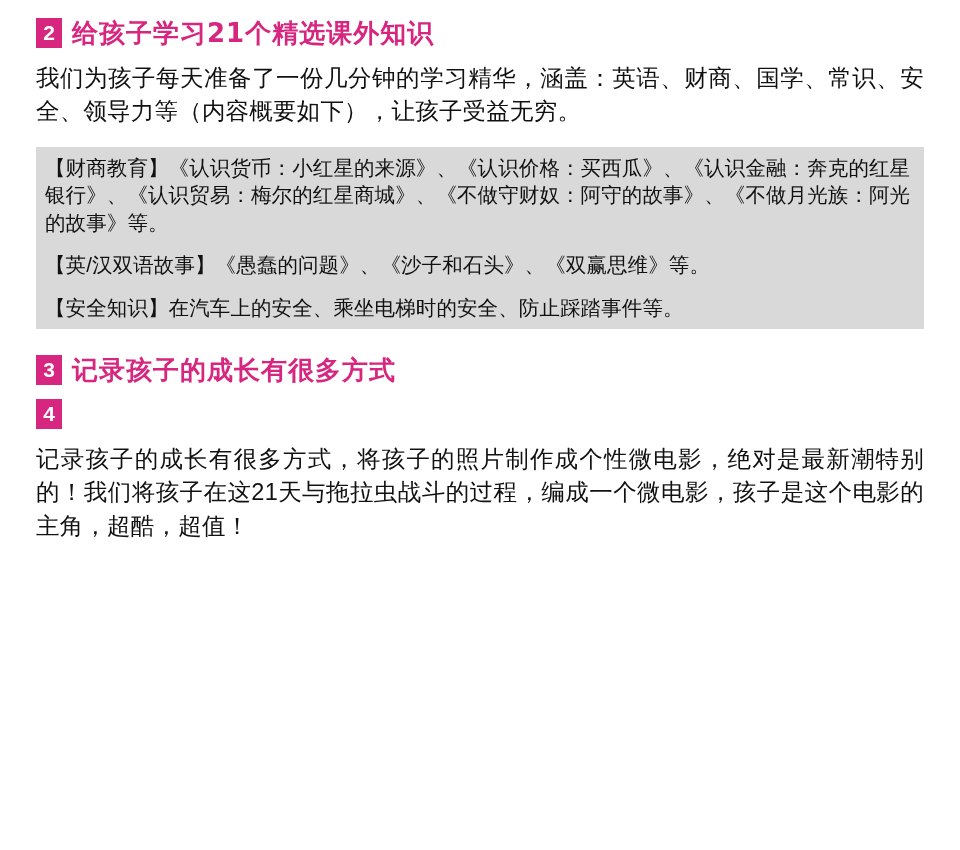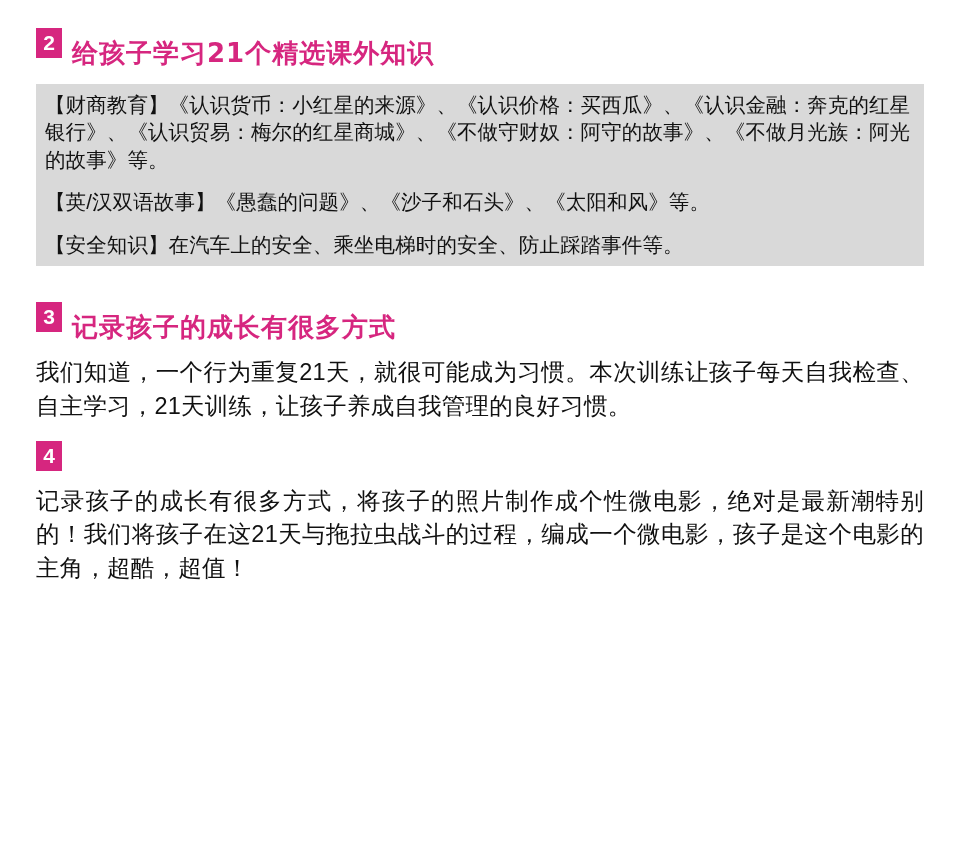--- a/index.html
+++ b/index.html
@@ -41,21 +41,20 @@
     font-family: "Liberation Sans", "DejaVu Sans", sans-serif;
   }
   .heading .htext {
     color: #d6267f;
     font-size: 26px;
     font-weight: bold;
     letter-spacing: 1px;
     font-family: "DejaVu Sans", "Liberation Sans", sans-serif;
     line-height: 30px;
     white-space: nowrap;
-    margin-top: 20px;
   }
   
   .para {
     font-size: 23.5px;
     line-height: 1.42;
     color: #111111;
     margin: 0 0 18px 0;
     text-align: justify;
     letter-spacing: 0.2px;
   }
@@ -77,31 +76,31 @@
 </style>
 </head>
 <body>
 
 <div class="page">
 
   <div class="heading">
     <div class="num">2</div>
     <div class="htext">给孩子学习21个精选课外知识</div>
   </div>
+  <p class="para">我们为孩子每天准备了一份几分钟的学习精华，涵盖：英语、财商、国学、常识、安全、领导力等（内容概要如下），让孩子受益无穷。</p>
 
   <div class="kn-table">
     <div class="kn-row shade-a">【财商教育】《认识货币：小红星的来源》、《认识价格：买西瓜》、《认识金融：奔克的红星银行》、《认识贸易：梅尔的红星商城》、《不做守财奴：阿守的故事》、《不做月光族：阿光的故事》等。</div>
-    <div class="kn-row shade-a">【英/汉双语故事】《愚蠢的问题》、《沙子和石头》、《太阳和风》等。</div>
+    <div class="kn-row shade-a">【英/汉双语故事】《愚蠢的问题》、《沙子和石头》、《双赢思维》等。</div>
     <div class="kn-row shade-a">【安全知识】在汽车上的安全、乘坐电梯时的安全、防止踩踏事件等。</div>
   </div>
 
   <div class="heading">
     <div class="num">3</div>
     <div class="htext">记录孩子的成长有很多方式</div>
   </div>
-  <p class="para">我们知道，一个行为重复21天，就很可能成为习惯。本次训练让孩子每天自我检查、自主学习，21天训练，让孩子养成自我管理的良好习惯。</p>
 
   <div class="heading">
     <div class="num">4</div>
   </div>
   <p class="para">记录孩子的成长有很多方式，将孩子的照片制作成个性微电影，绝对是最新潮特别的！我们将孩子在这21天与拖拉虫战斗的过程，编成一个微电影，孩子是这个电影的主角，超酷，超值！</p>
 
 </div>
 
 </body></html>

